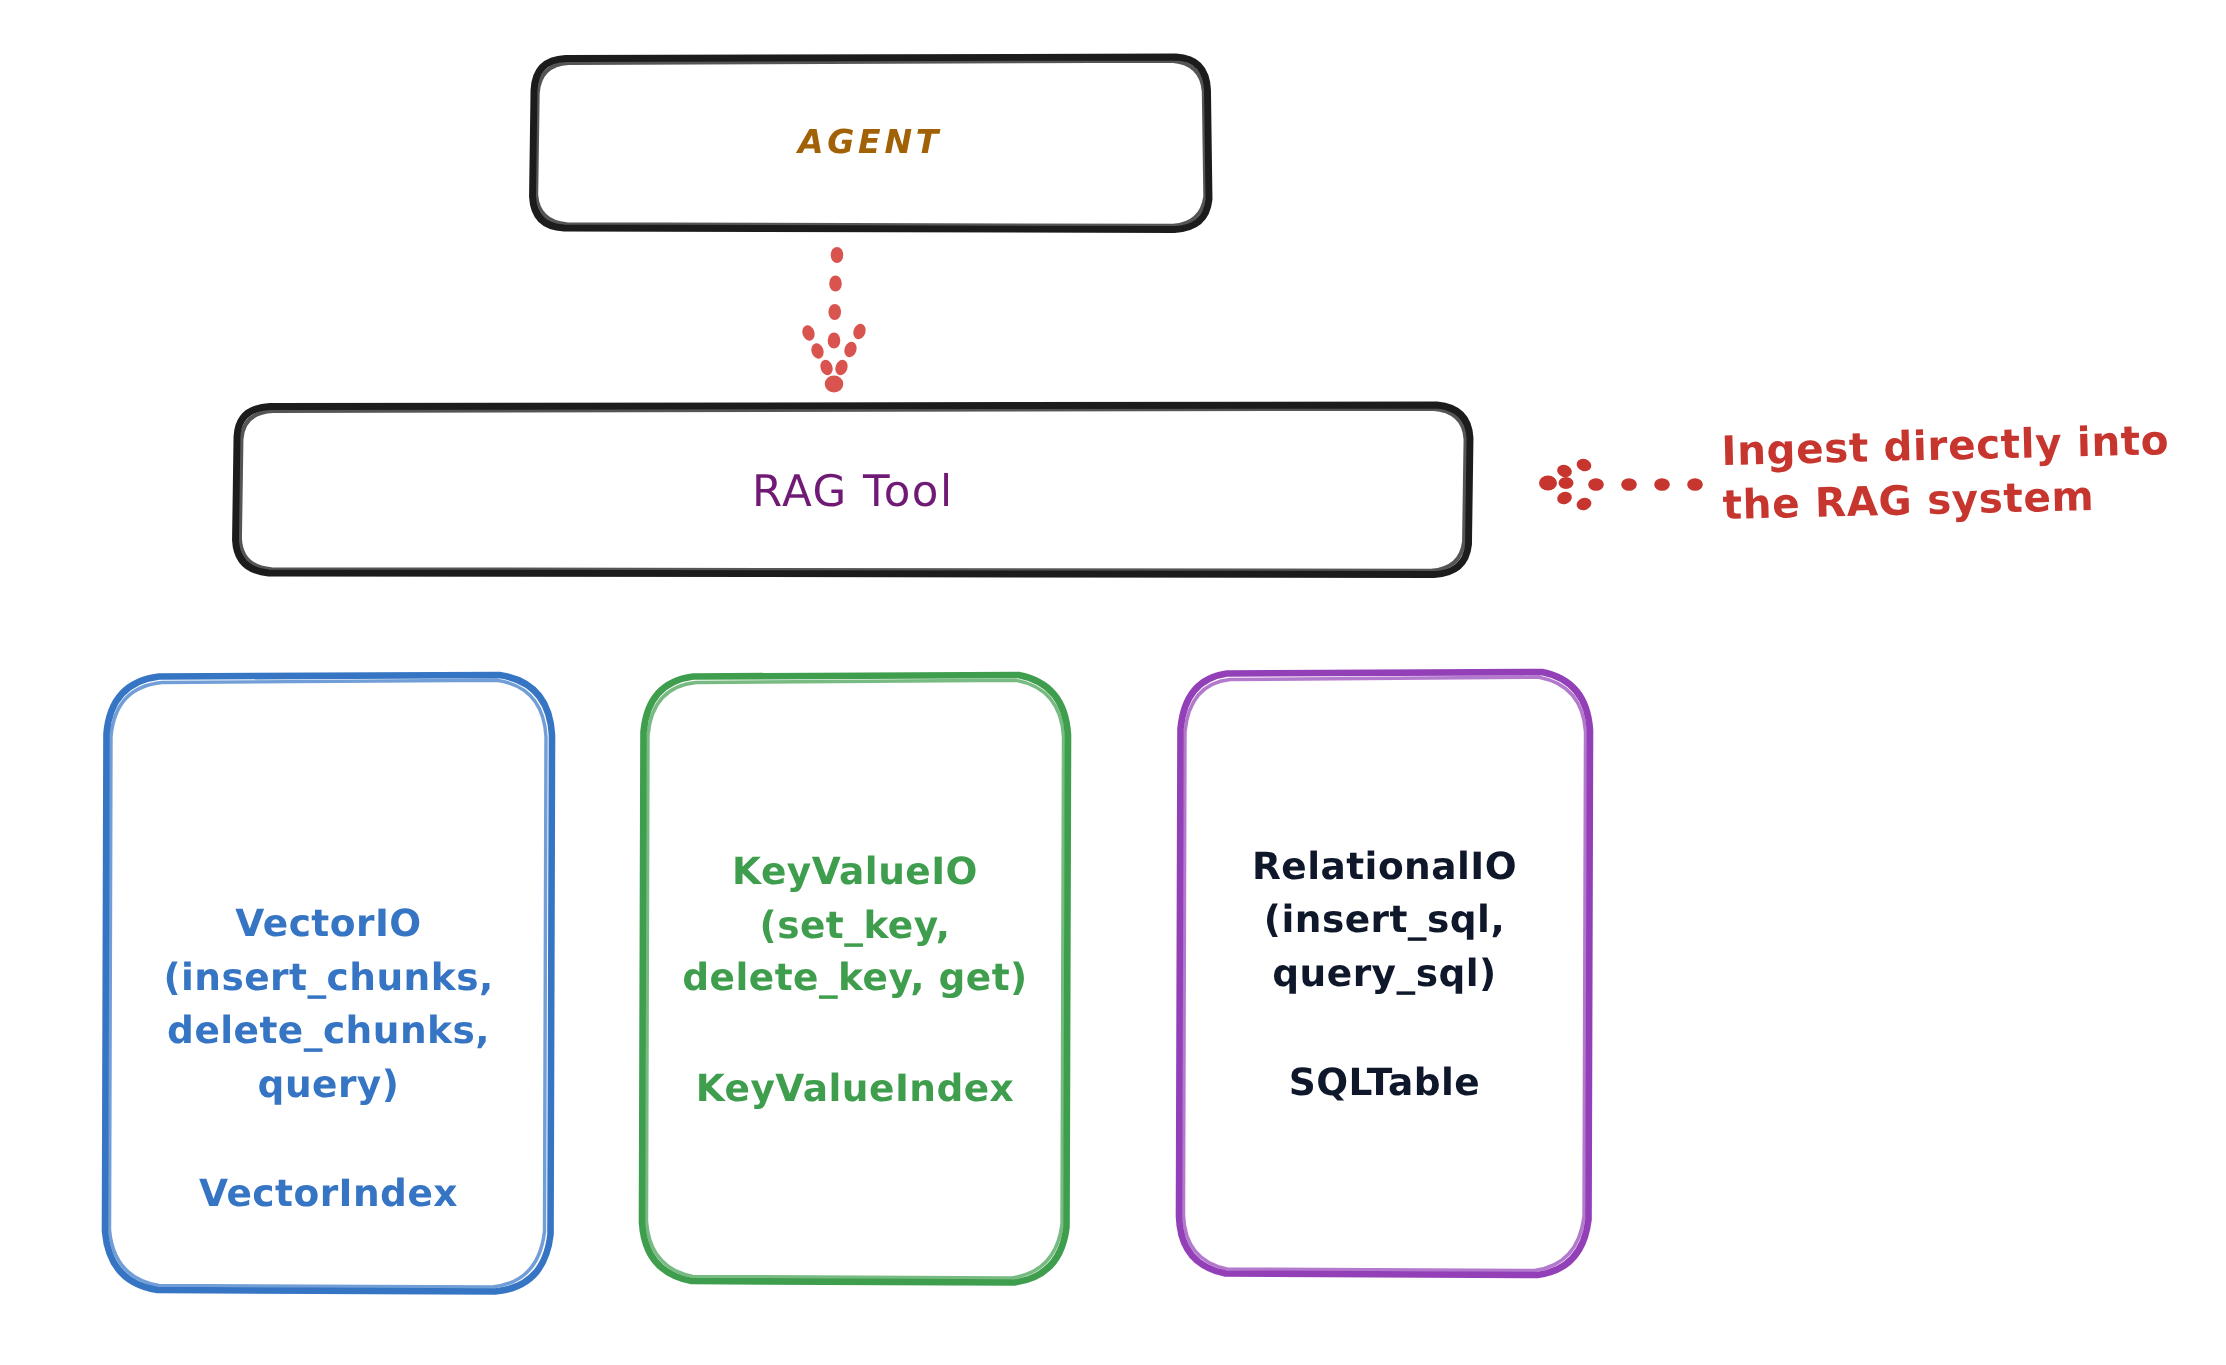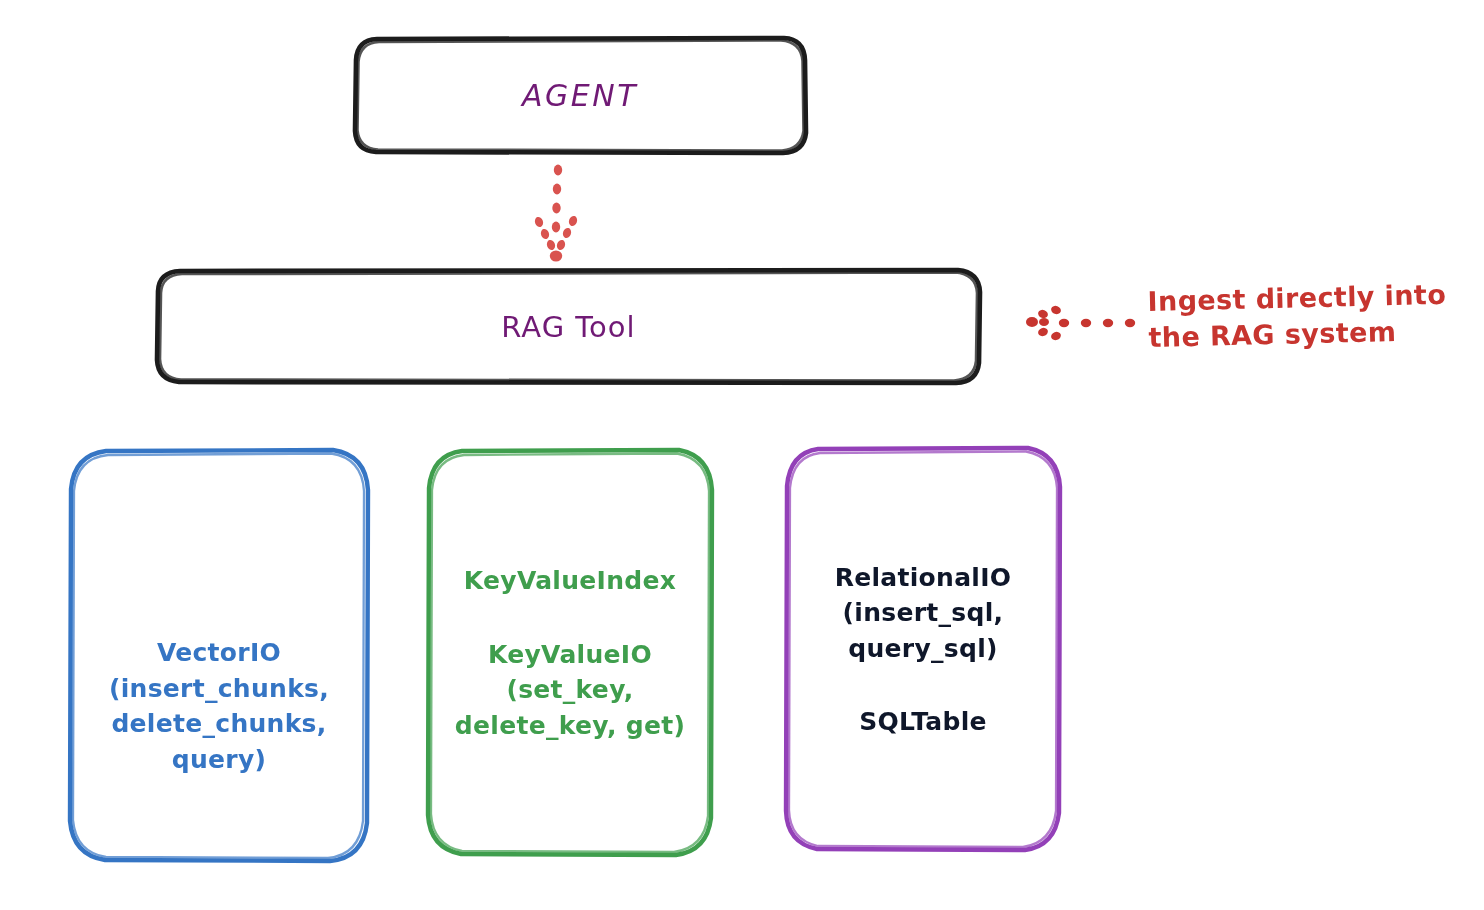--- a/index.html
+++ b/index.html
@@ -41,24 +41,24 @@
   }
 
   
   #agent-node {
     left: 355px;
     top: 38px;
     width: 450px;
     height: 115px;
   }
   #agent-node .node-label {
-    font-size: 30px;
+    font-size: 22px;
     font-style: italic;
-    font-weight: 400;
-    color: #701a75;
+    font-weight: 700;
+    color: #a16207;
     letter-spacing: 2.5px;
     font-family: "DejaVu Sans", sans-serif;
   }
 
   
   #rag-tool-node {
     left: 157px;
     top: 270px;
     width: 823px;
     height: 114px;
@@ -200,29 +200,30 @@
 <div class="node" id="rag-tool-node">
   <div class="node-label">RAG Tool</div>
 </div>
 
 <div class="node" id="vector-io-node">
   <div class="provider-inner">
     <div class="provider-label">VectorIO
 (insert_chunks,
 delete_chunks,
 query)</div>
+    <div class="provider-label">VectorIndex</div>
   </div>
 </div>
 
 <div class="node" id="key-value-io-node">
   <div class="provider-inner">
-    <div class="provider-label">KeyValueIndex</div>
     <div class="provider-label">KeyValueIO
 (set_key,
 delete_key, get)</div>
+    <div class="provider-label">KeyValueIndex</div>
   </div>
 </div>
 
 <div class="node" id="relational-io-node">
   <div class="provider-inner">
     <div class="provider-label">RelationalIO
 (insert_sql,
 query_sql)</div>
     <div class="provider-label">SQLTable</div>
   </div>

